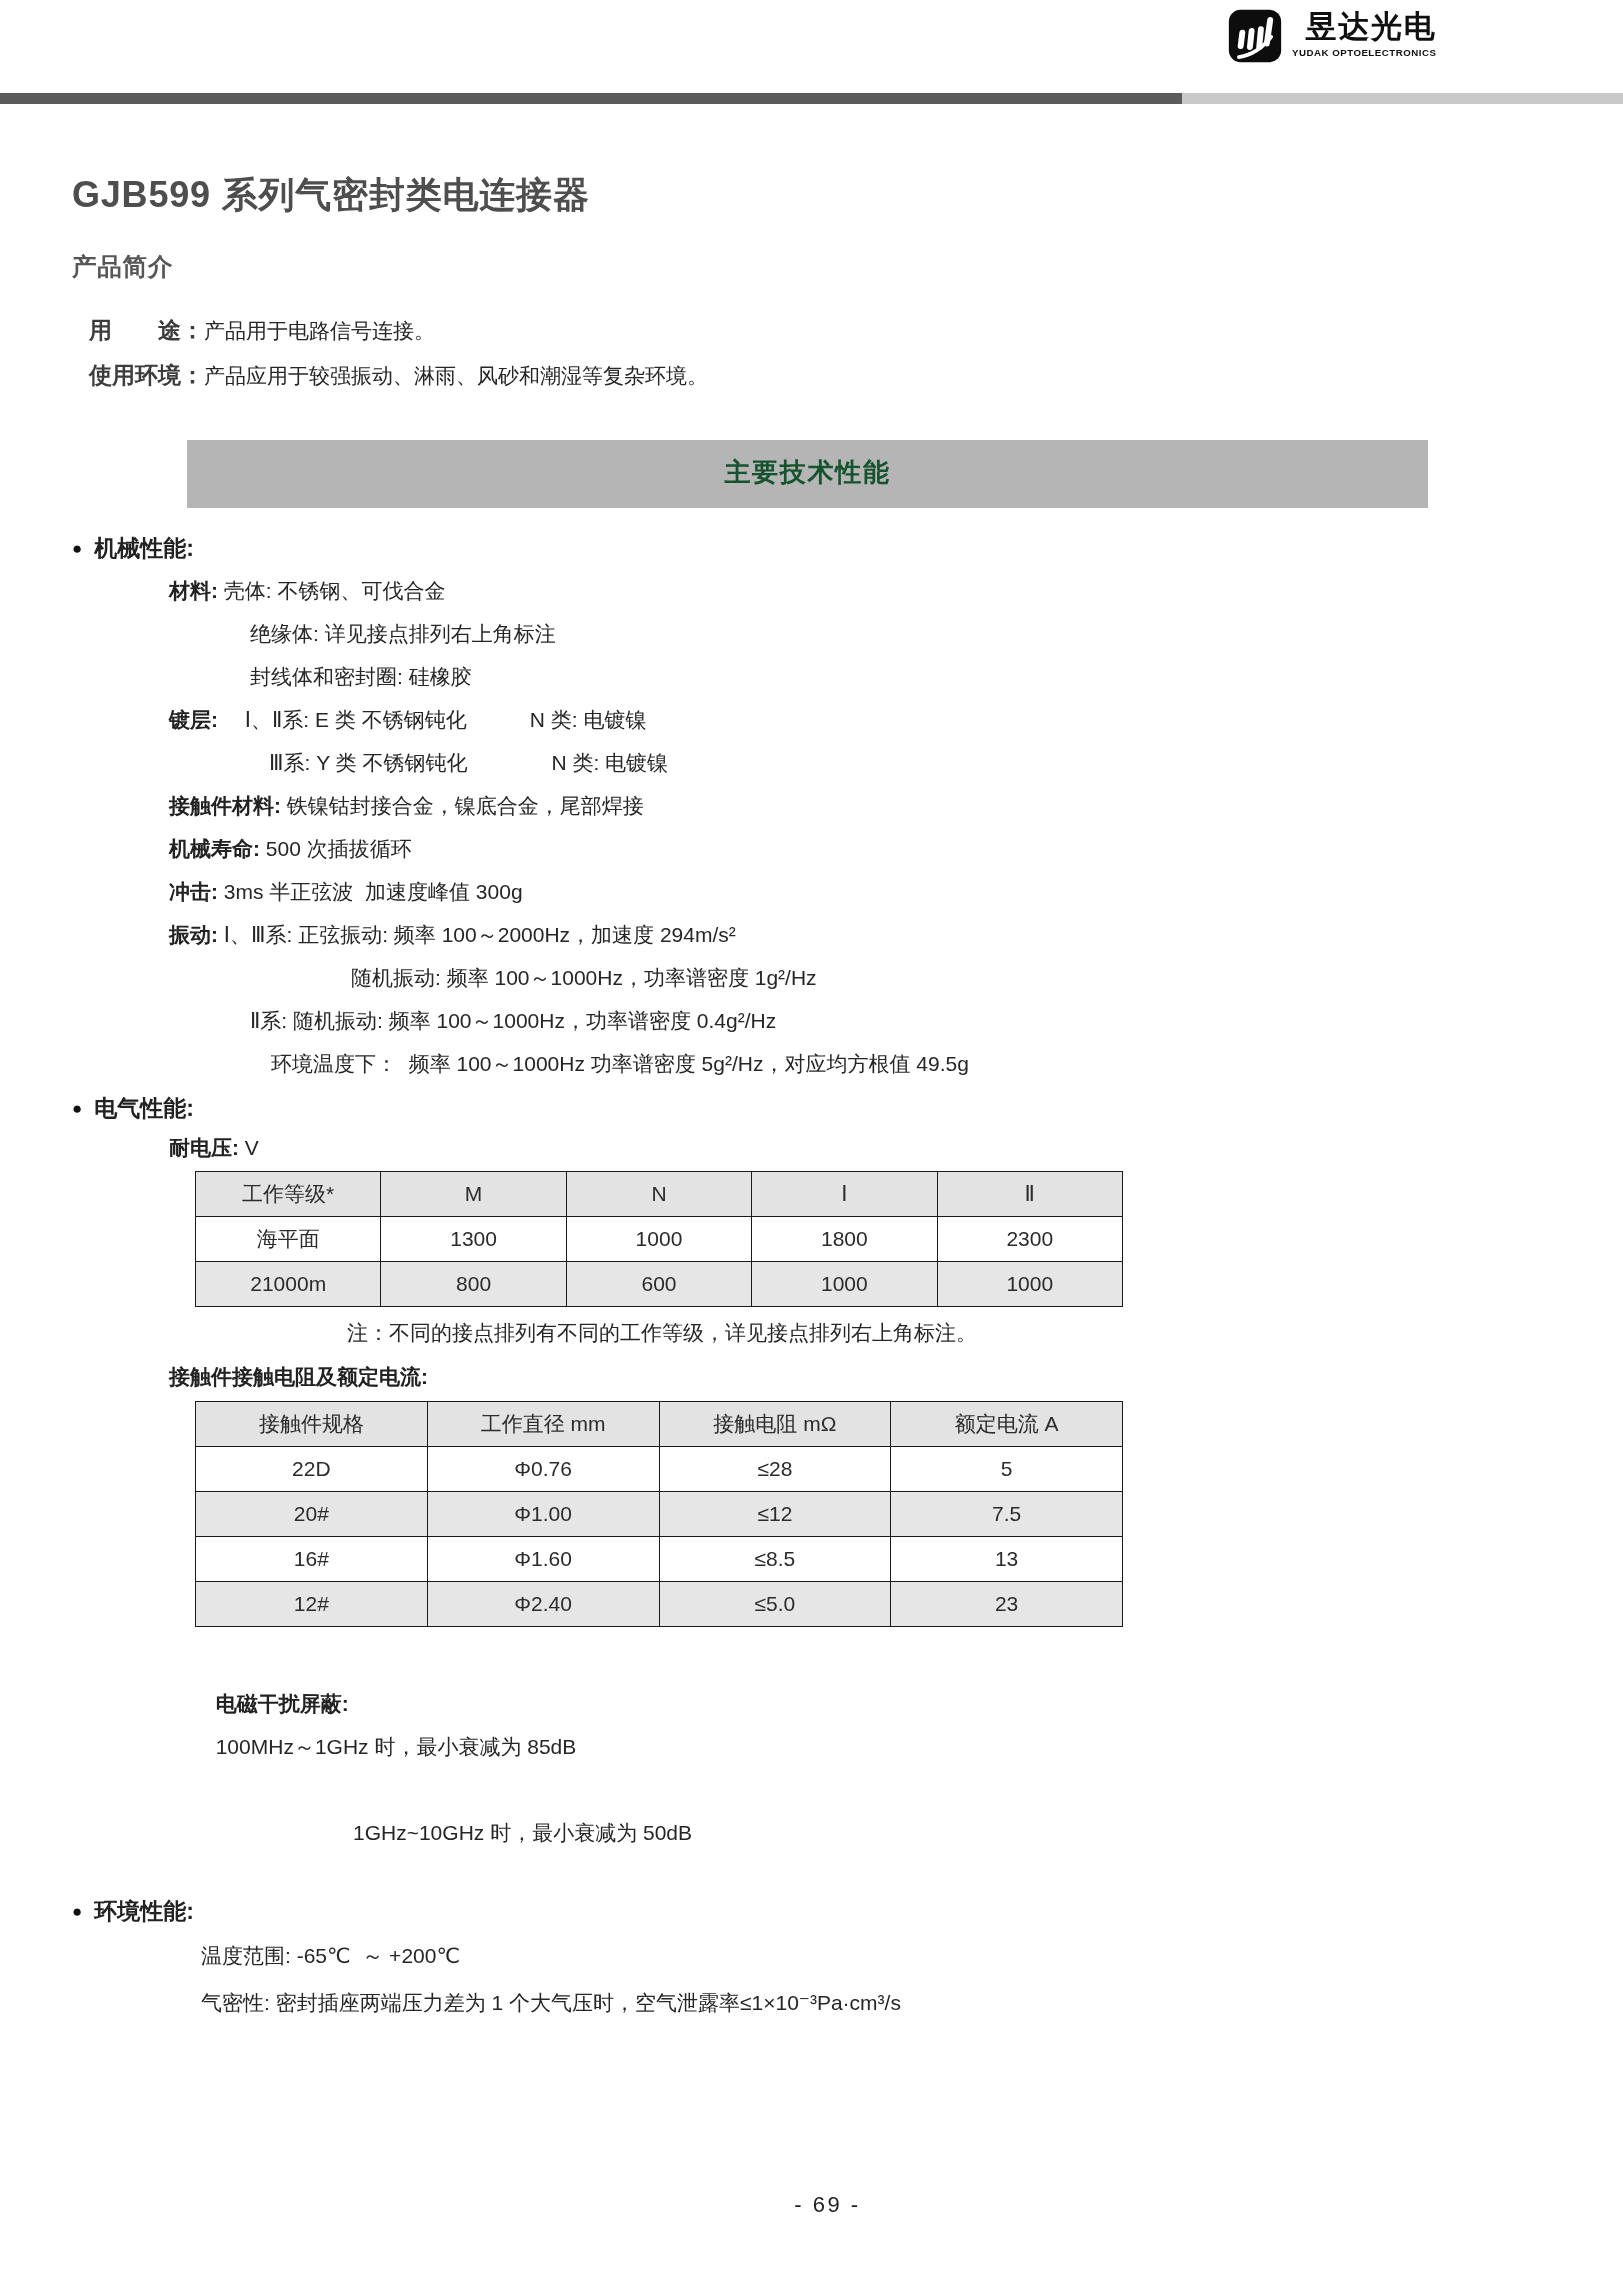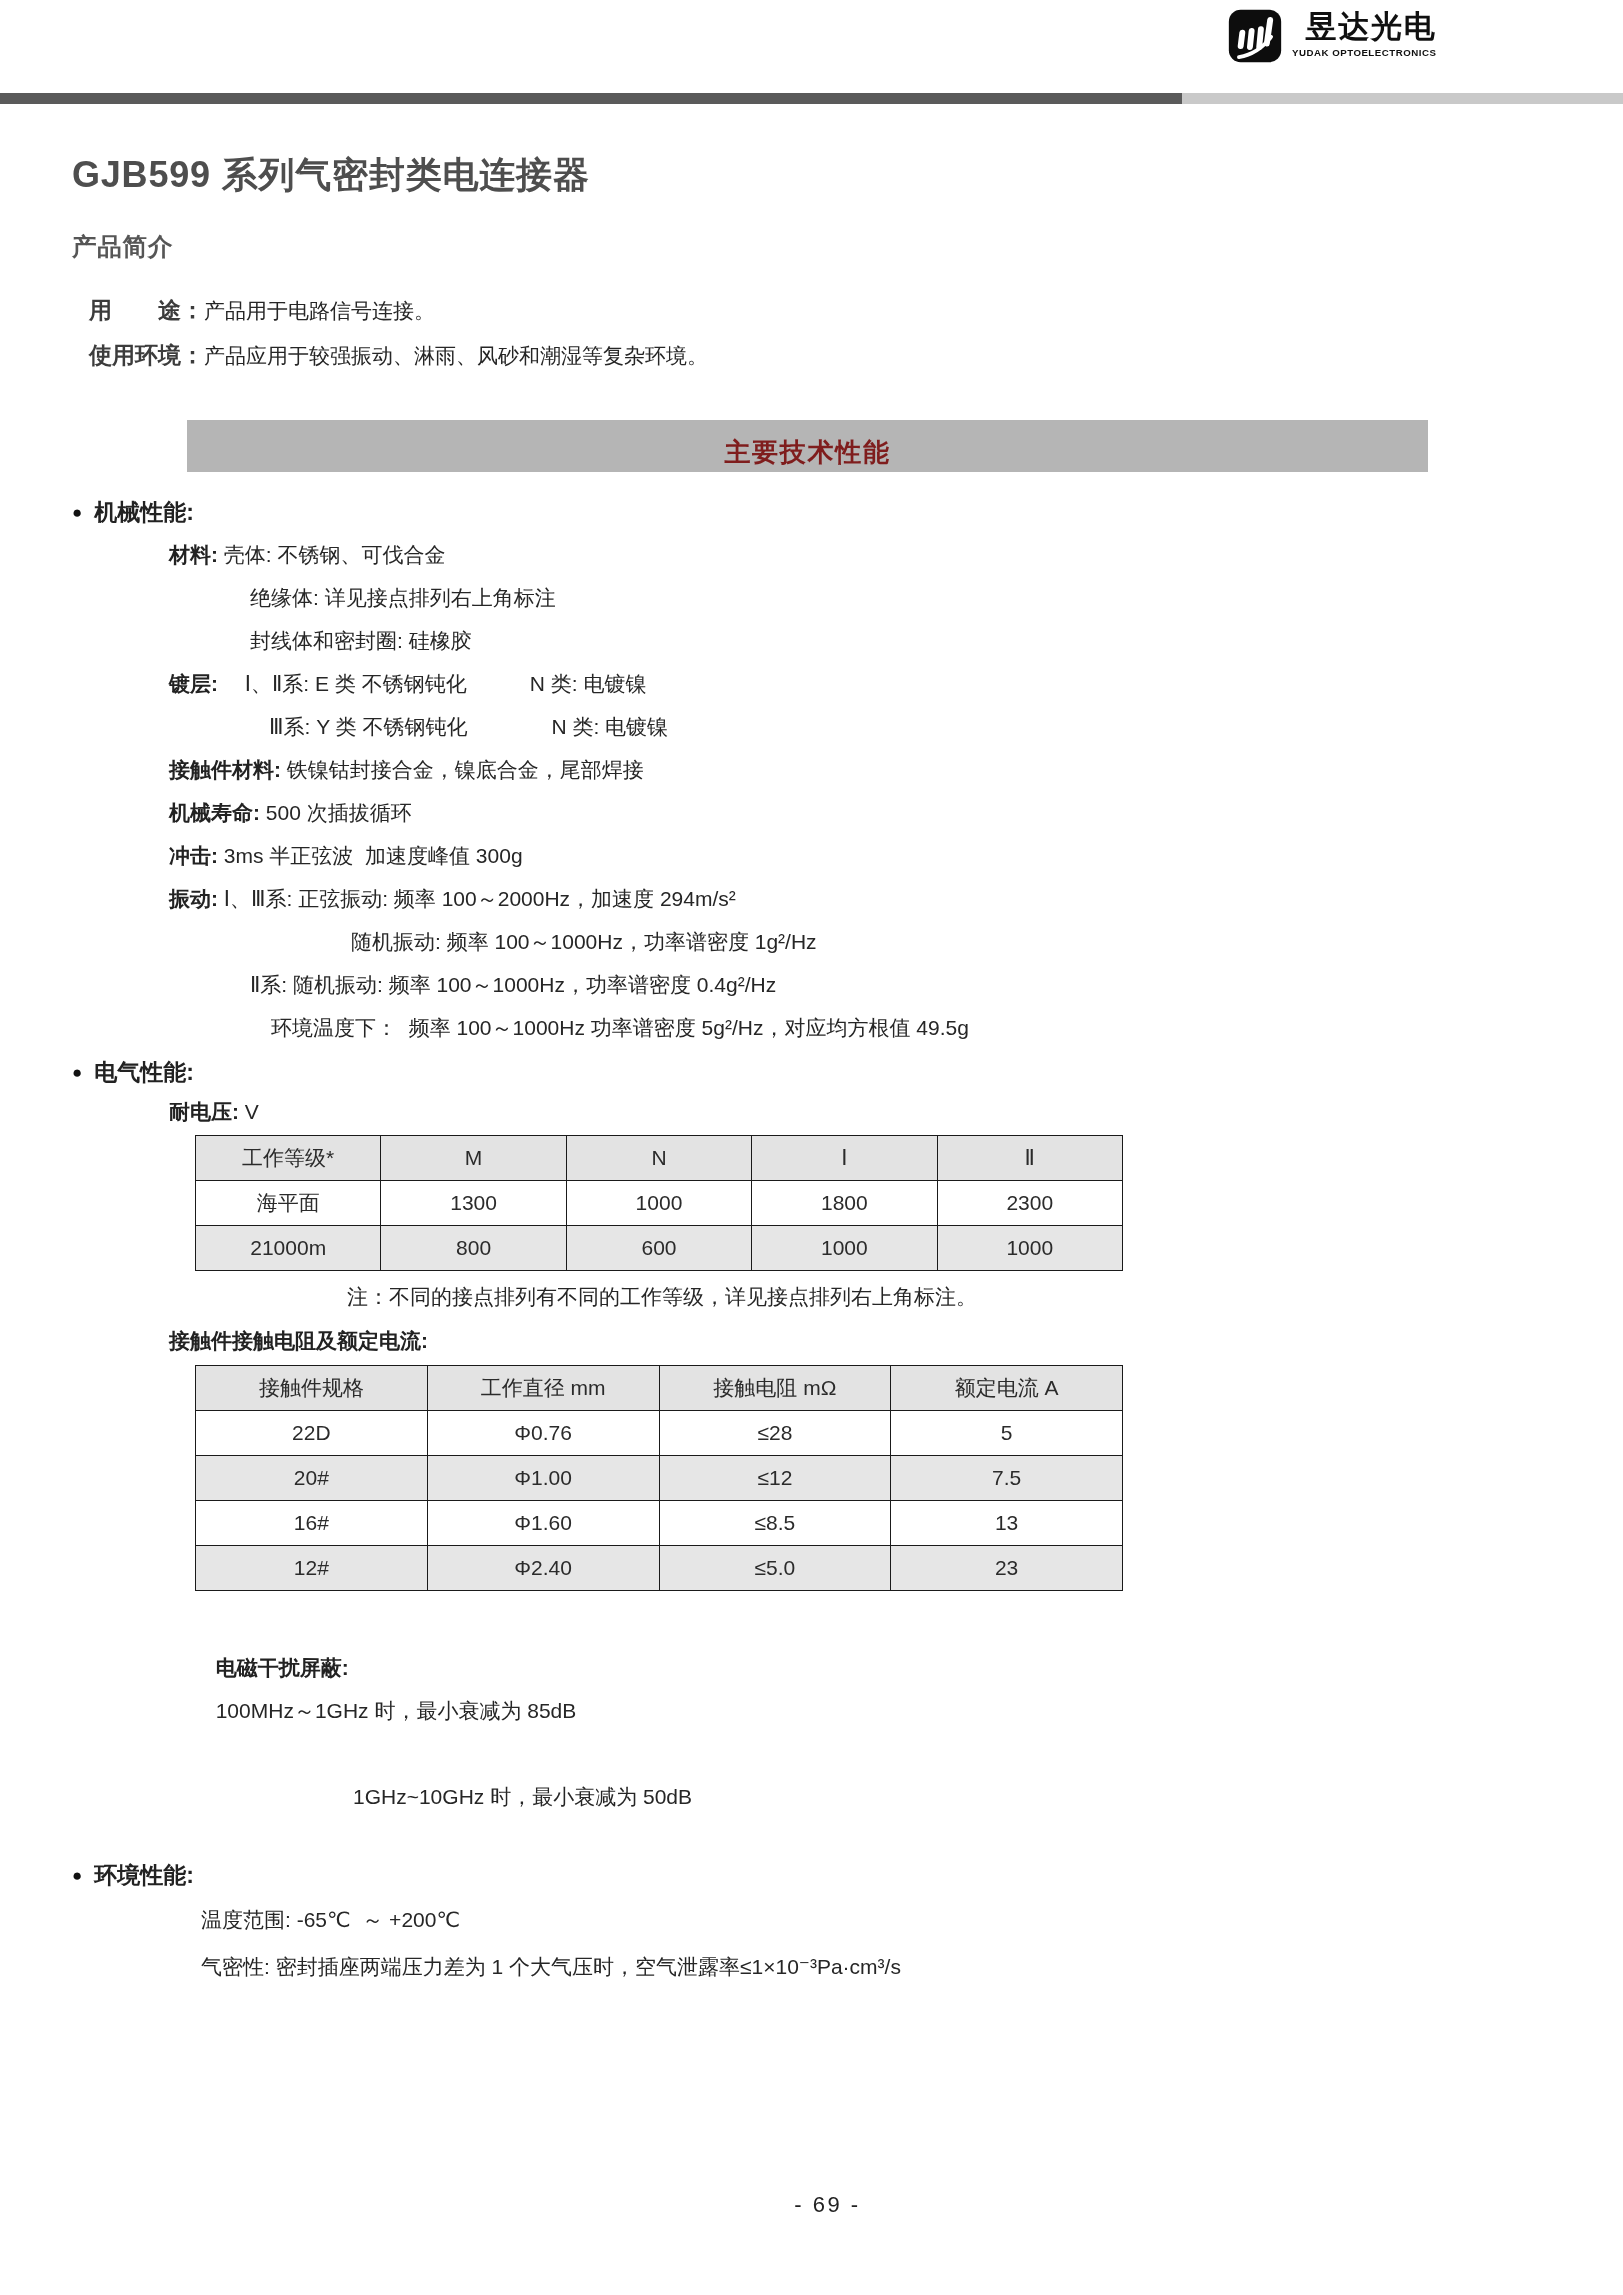--- a/index.html
+++ b/index.html
@@ -11,29 +11,29 @@
   
   .logo{position:absolute;top:8.5px;left:1228px;display:flex;align-items:flex-start;gap:10px;}
   .logo-icon{width:54px;height:54px;flex:0 0 auto;}
   .logo-text{display:flex;flex-direction:column;align-items:flex-end;}
   .logo-cn{font-size:31px;font-weight:bold;color:#101010;letter-spacing:1.7px;line-height:1.15;}
   .logo-en{font-size:9.7px;font-weight:bold;color:#101010;letter-spacing:0.5px;margin-top:2.5px;white-space:nowrap;}
   .rule{position:absolute;top:93px;left:0;width:1623px;height:11px;}
   .rule-dark{position:absolute;left:0;top:0;height:11px;width:1182px;}
   .rule-light{position:absolute;left:1182px;top:0;height:11px;width:441px;}
   
-  main{position:absolute;top:92px;left:0;width:1623px;padding:0 72px;box-sizing:border-box;}
+  main{position:absolute;top:112px;left:0;width:1623px;padding:0 72px;box-sizing:border-box;}
   .title{margin:59px 0 0 0;font-size:36px;font-weight:bold;color:#4e4e4e;letter-spacing:0.8px;}
   .intro-head{margin:30px 0 0 0;font-size:24.5px;font-weight:bold;color:#565656;letter-spacing:0.8px;}
   .intro{margin:13.5px 0 0 0;font-size:21px;line-height:51px;text-align:justify;text-indent:2em;color:#262626;}
   .kv{font-size:21px;line-height:44px;color:#262626;margin-left:17px;}
   .kv-usage{margin-top:25px;}
   .kv-label{font-weight:bold;font-size:23px;color:#3c3c3c;}
-  .tech-bar{margin:42px 0 0 115px;width:1241px;height:52px;background:#b5b5b5;
-    text-align:center;line-height:64px;font-size:26px;font-weight:bold;color:#7f1d1d;letter-spacing:1.7px;}
+  .tech-bar{margin:42px 0 0 115px;width:1241px;height:68px;background:#b5b5b5;
+    text-align:center;line-height:64px;font-size:26px;font-weight:bold;color:#14532d;letter-spacing:1.7px;}
   .section{margin-top:20px;}
   .section-elec{margin-top:3.4px;}
   .section-env{margin-top:37px;}
   .section-head{display:flex;align-items:center;gap:12px;height:41px;font-size:23px;font-weight:bold;color:#222;}
   .bullet{font-size:17px;line-height:1;color:#111;}
   .spec-line{font-size:21px;line-height:43px;color:#262626;padding-left:97px;white-space:pre-wrap;}
   .spec-label{font-weight:bold;color:#222;}
   .plain-label{font-weight:normal;margin-left:32px;}
   .env-line{line-height:47px;}
   .voltage-line{padding-left:97px;font-size:21px;line-height:37px;}

